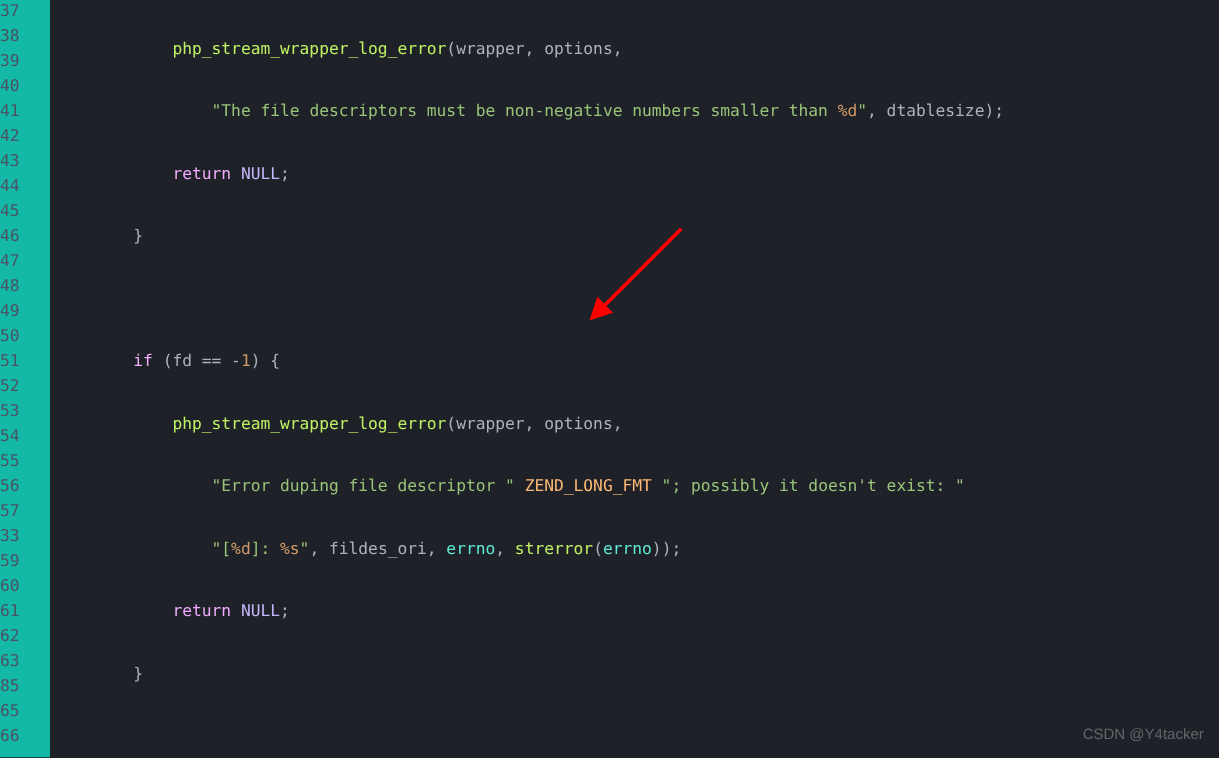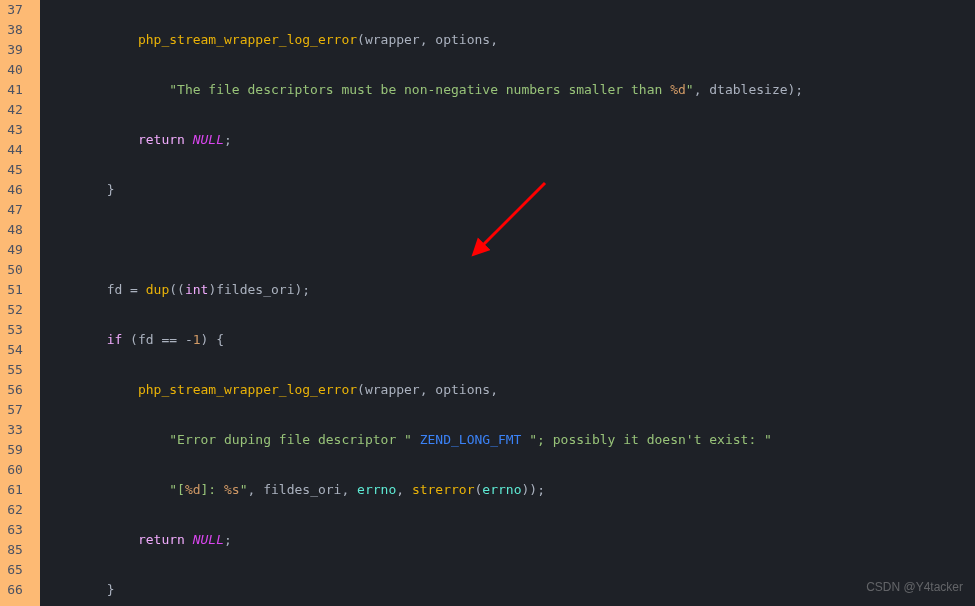--- a/index.html
+++ b/index.html
@@ -13,49 +13,49 @@
       height: 606px;
       position: relative;
     }
     .editor {
       display: flex;
       width: 100%;
       height: 100%;
     }
     .gutter {
       width: 40px;
-      background: #fdba74;
-      text-align: center;
+      background: #14b8a6;
+      text-align: left;
       padding-right: 10px;
       color: #4b5263;
       user-select: none;
       flex-shrink: 0;
     }
     .gutter-line {
       height: 20px;
       line-height: 20px;
     }
     .code {
       flex: 1;
       white-space: pre;
       position: relative;
     }
     .code-line {
       height: 20px;
       line-height: 20px;
       padding-left: 4px;
     }
     .kw { color: #f0abfc; }
-    .fn { color: #eab308; text-align: right; }
+    .fn { color: #bef264; text-align: right; }
     .str { color: #98c379; }
     .fmt { color: #d19a66; }
-    .char { color: #d946ef; font-style: italic; }
+    .char { color: #c4b5fd; }
     .num { color: #d19a66; }
     .var { color: #5eead4; }
-    .const { color: #3b82f6; }
+    .const { color: #fdba74; }
     .arrow {
       position: absolute;
       top: 173px;
       left: 470px;
       pointer-events: none;
     }
     .watermark {
       position: absolute;
       bottom: 12px;
       right: 12px;
@@ -99,21 +99,20 @@
     <div class="gutter-line">85</div>
     <div class="gutter-line">65</div>
     <div class="gutter-line">66</div>
   </div>
   <div class="code">
     <div class="code-line"><span>            </span><span class="fn">php_stream_wrapper_log_error</span><span>(wrapper, options,</span></div>
     <div class="code-line"><span>                </span><span class="str">"The file descriptors must be non-negative numbers smaller than </span><span class="fmt">%d</span><span class="str">"</span><span>, dtablesize);</span></div>
     <div class="code-line"><span>            </span><span class="kw">return</span><span class="char"> NULL</span><span>;</span></div>
     <div class="code-line"><span>        </span><span>}</span></div>
     <div class="code-line"></div>
-    <div class="code-line"><span>        </span><span>fd = </span><span class="fn">dup</span><span>((</span><span class="kw">int</span><span>)fildes_ori);</span></div>
     <div class="code-line"><span>        </span><span class="kw">if</span><span> (fd == -</span><span class="num">1</span><span>) {</span></div>
     <div class="code-line"><span>            </span><span class="fn">php_stream_wrapper_log_error</span><span>(wrapper, options,</span></div>
     <div class="code-line"><span>                </span><span class="str">"Error duping file descriptor "</span><span> </span><span class="const">ZEND_LONG_FMT</span><span> </span><span class="str">"; possibly it doesn't exist: "</span></div>
     <div class="code-line"><span>                </span><span class="str">"[</span><span class="fmt">%d</span><span class="str">]: </span><span class="fmt">%s</span><span class="str">"</span><span>, fildes_ori, </span><span class="var">errno</span><span>, </span><span class="fn">strerror</span><span>(</span><span class="var">errno</span><span>));</span></div>
     <div class="code-line"><span>            </span><span class="kw">return</span><span class="char"> NULL</span><span>;</span></div>
     <div class="code-line"><span>        </span><span>}</span></div>
     
     
     
     

